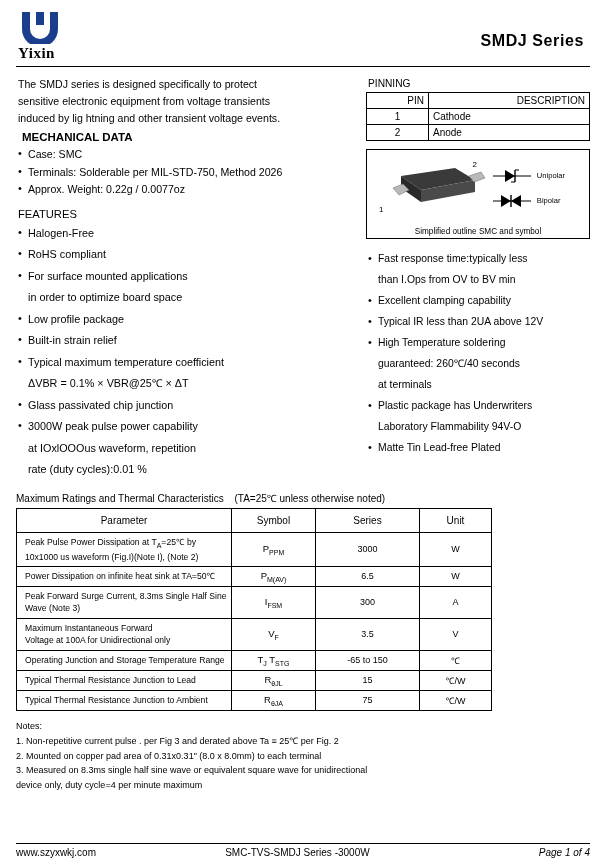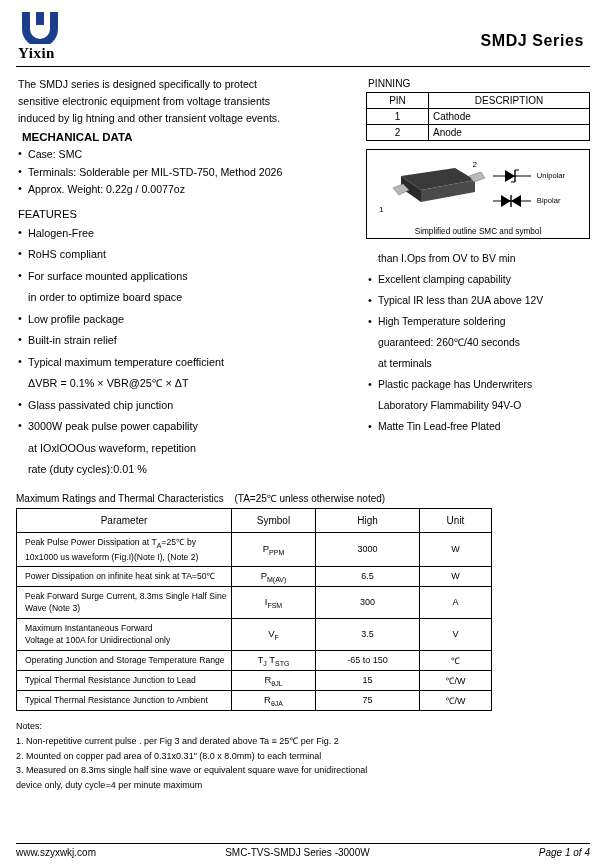--- a/index.html
+++ b/index.html
@@ -58,21 +58,21 @@
 
   
   .pinning-label { font-size: 10.2px; margin: 2px 0 3px 2px; }
   table.pinning {
     border-collapse: collapse; width: 100%;
     font-size: 10px;
   }
   table.pinning th, table.pinning td {
     border: 1px solid #000; padding: 2px 4px; text-align: left;
   }
-  table.pinning th { font-weight: normal; text-align: center; }
+  table.pinning th { font-weight: normal; text-align: right; }
   table.pinning td.pin-num { text-align: center; width: 62px; }
   table.pinning th.pin-num { width: 62px; }
 
   
   .pkg-box {
     border: 1px solid #000; margin-top: 8px; height: 90px;
     position: relative; padding: 4px;
   }
   .pkg-caption {
     position: absolute; bottom: 2px; left: 0; right: 0; text-align: center;
@@ -229,20 +229,21 @@
                 <line x1="20" y1="2" x2="20" y2="14" stroke="#000" stroke-width="1.4"></line>
               </svg>
               <span class="sym-label">Bipolar</span>
             </div>
           </div>
         </div>
         <div class="pkg-caption">Simplified outline  SMC and symbol</div>
       </div>
 
       <ul class="bullets right-bullets">
+        <li>Fast response time:typically less</li>
         <li class="nobullet">than I.Ops from OV to BV min</li>
         <li>Excellent clamping capability</li>
         <li>Typical IR less than 2UA above 12V</li>
         <li>High Temperature soldering</li>
         <li class="nobullet">guaranteed: 260℃/40 seconds</li>
         <li class="nobullet">at terminals</li>
         <li>Plastic package has Underwriters</li>
         <li class="nobullet">Laboratory Flammability 94V-O</li>
         <li>Matte Tin Lead-free Plated</li>
       </ul>
@@ -252,21 +253,21 @@
   <div class="ratings-title">
     <span>Maximum Ratings and Thermal Characteristics</span>
     <span class="cond">(TA=25℃  unless otherwise noted)</span>
   </div>
 
   <table class="ratings">
     <thead>
       <tr>
         <th>Parameter</th>
         <th class="col-sym">Symbol</th>
-        <th class="col-val">High</th>
+        <th class="col-val">Series</th>
         <th class="col-unit">Unit</th>
       </tr>
     </thead>
     <tbody>
         <tr>
           <td class="param">Peak Pulse Power Dissipation at T<sub>A</sub>=25℃ by 10x1000 us waveform (Fig.I)(Note I), (Note 2)</td>
           <td class="sym">P<sub>PPM</sub></td>
           <td class="c">3000</td>
           <td class="c">W</td>
         </tr>

